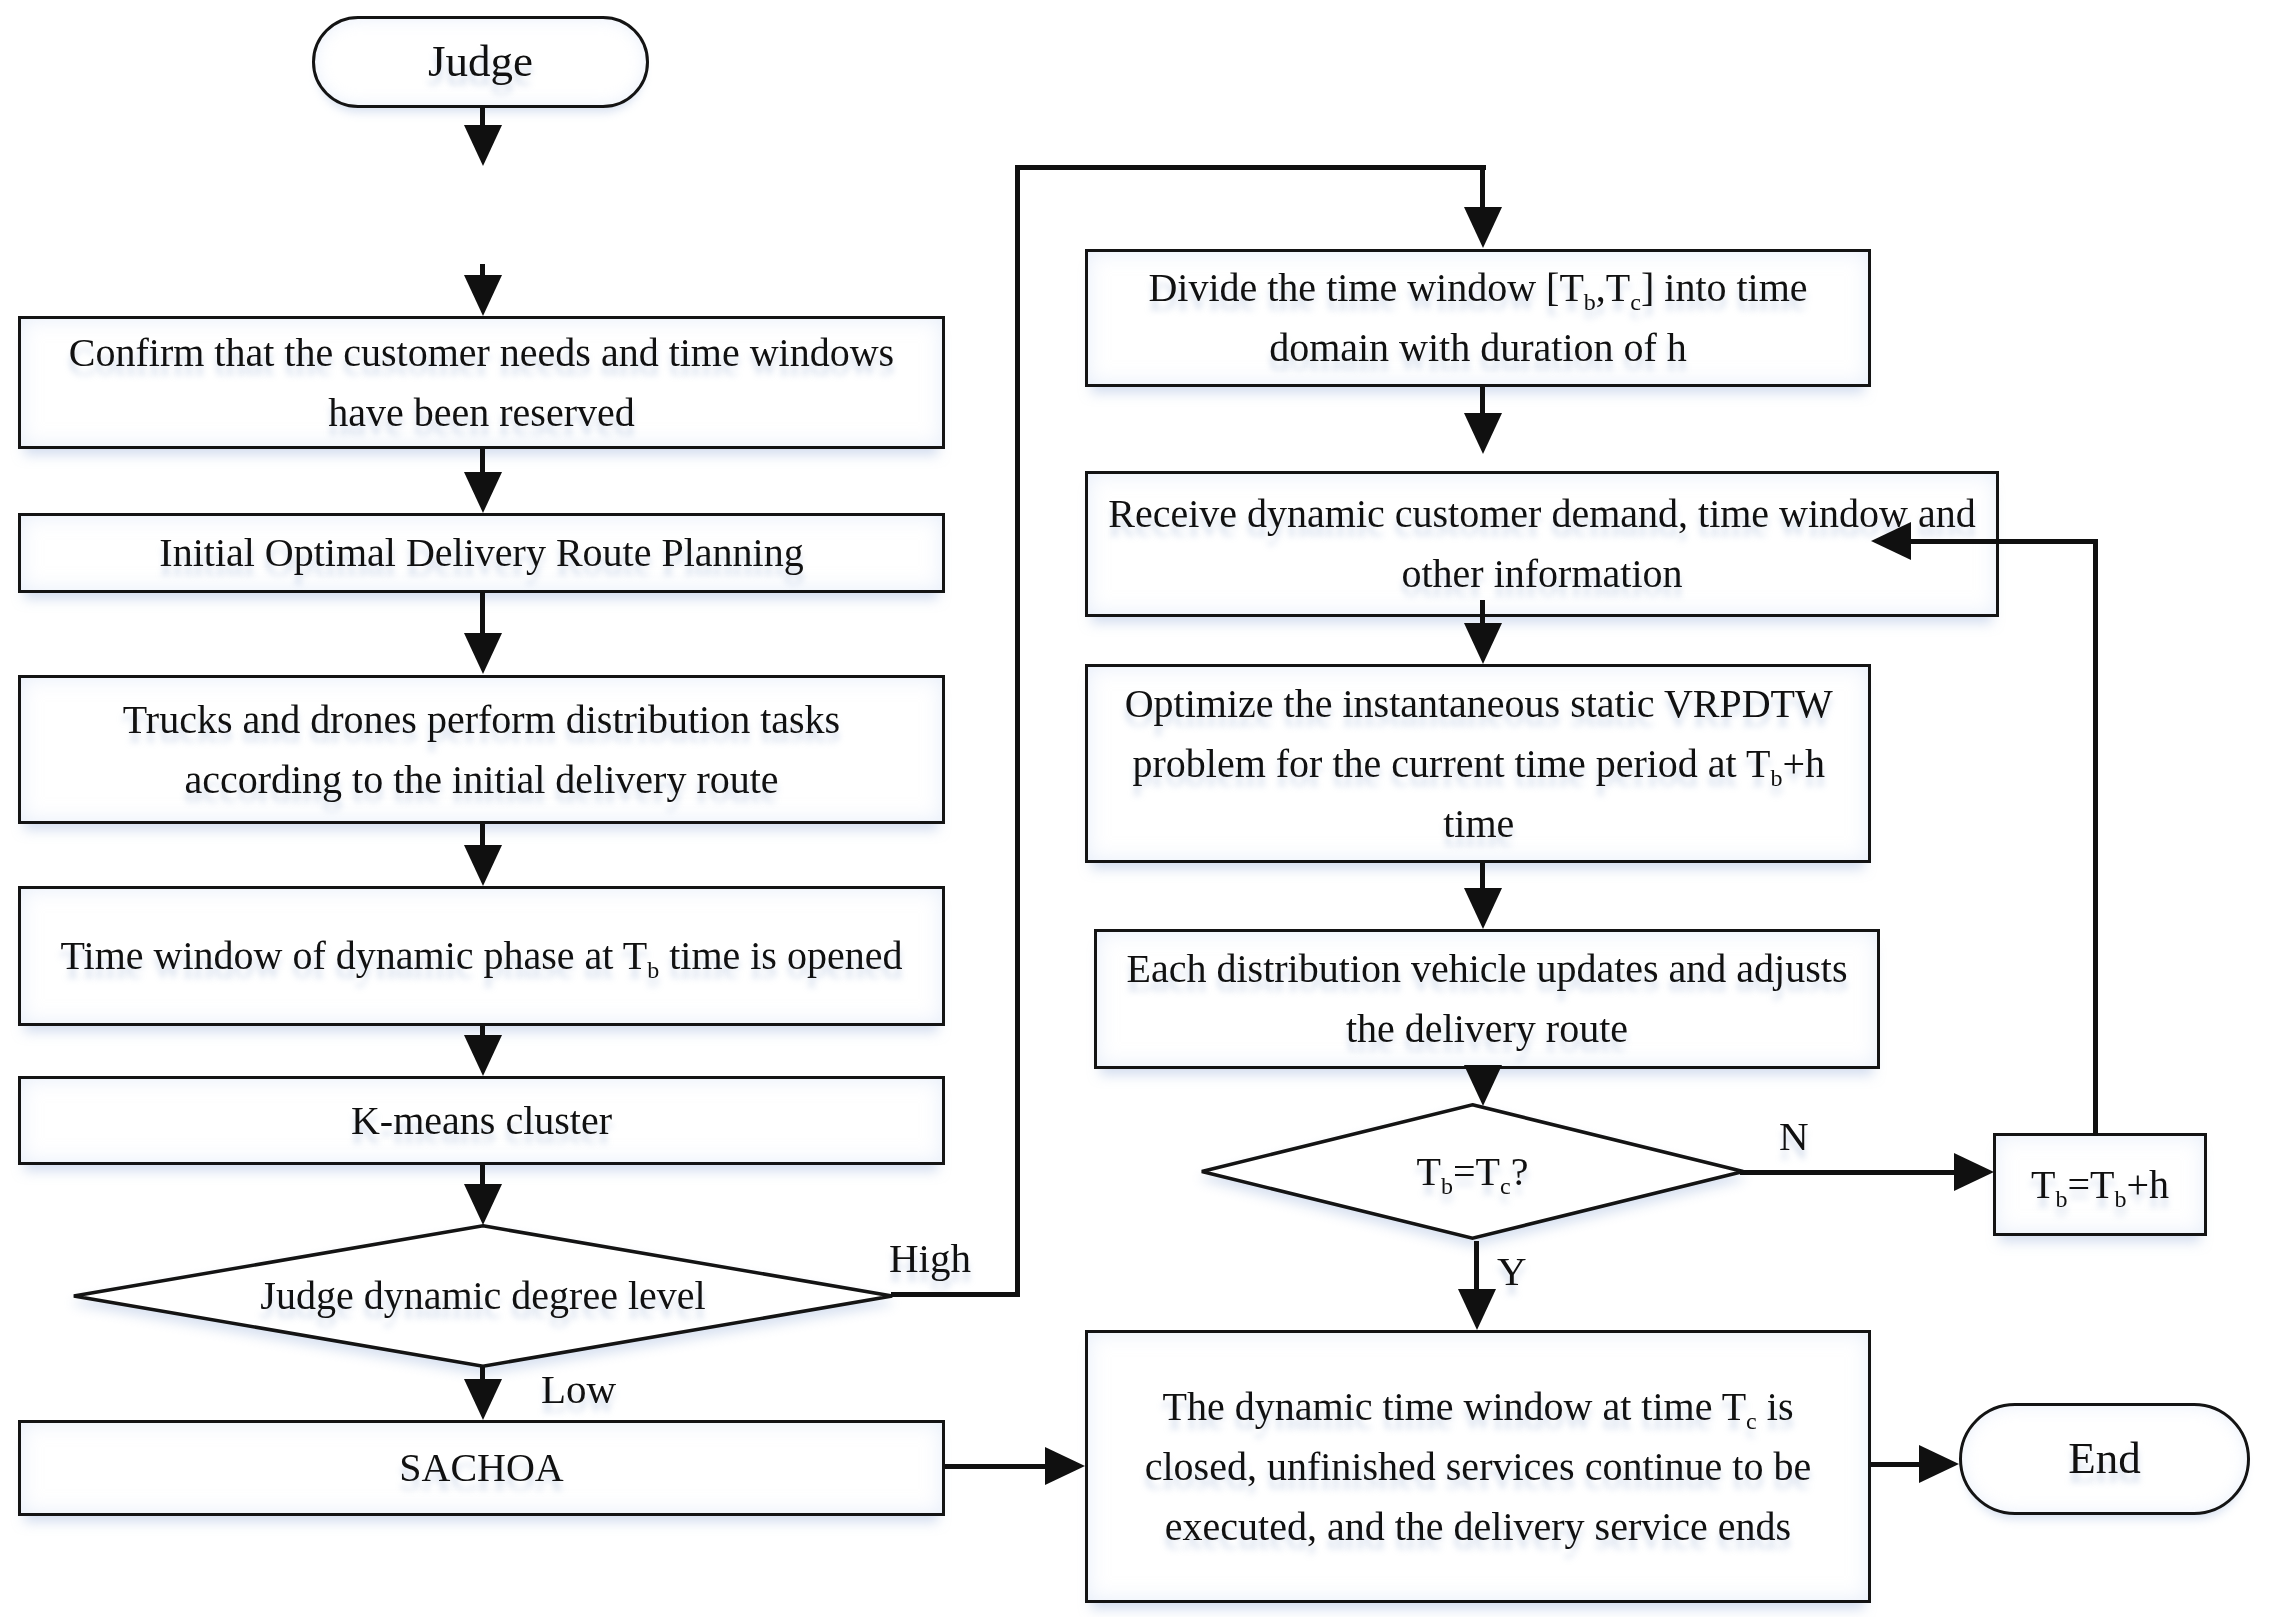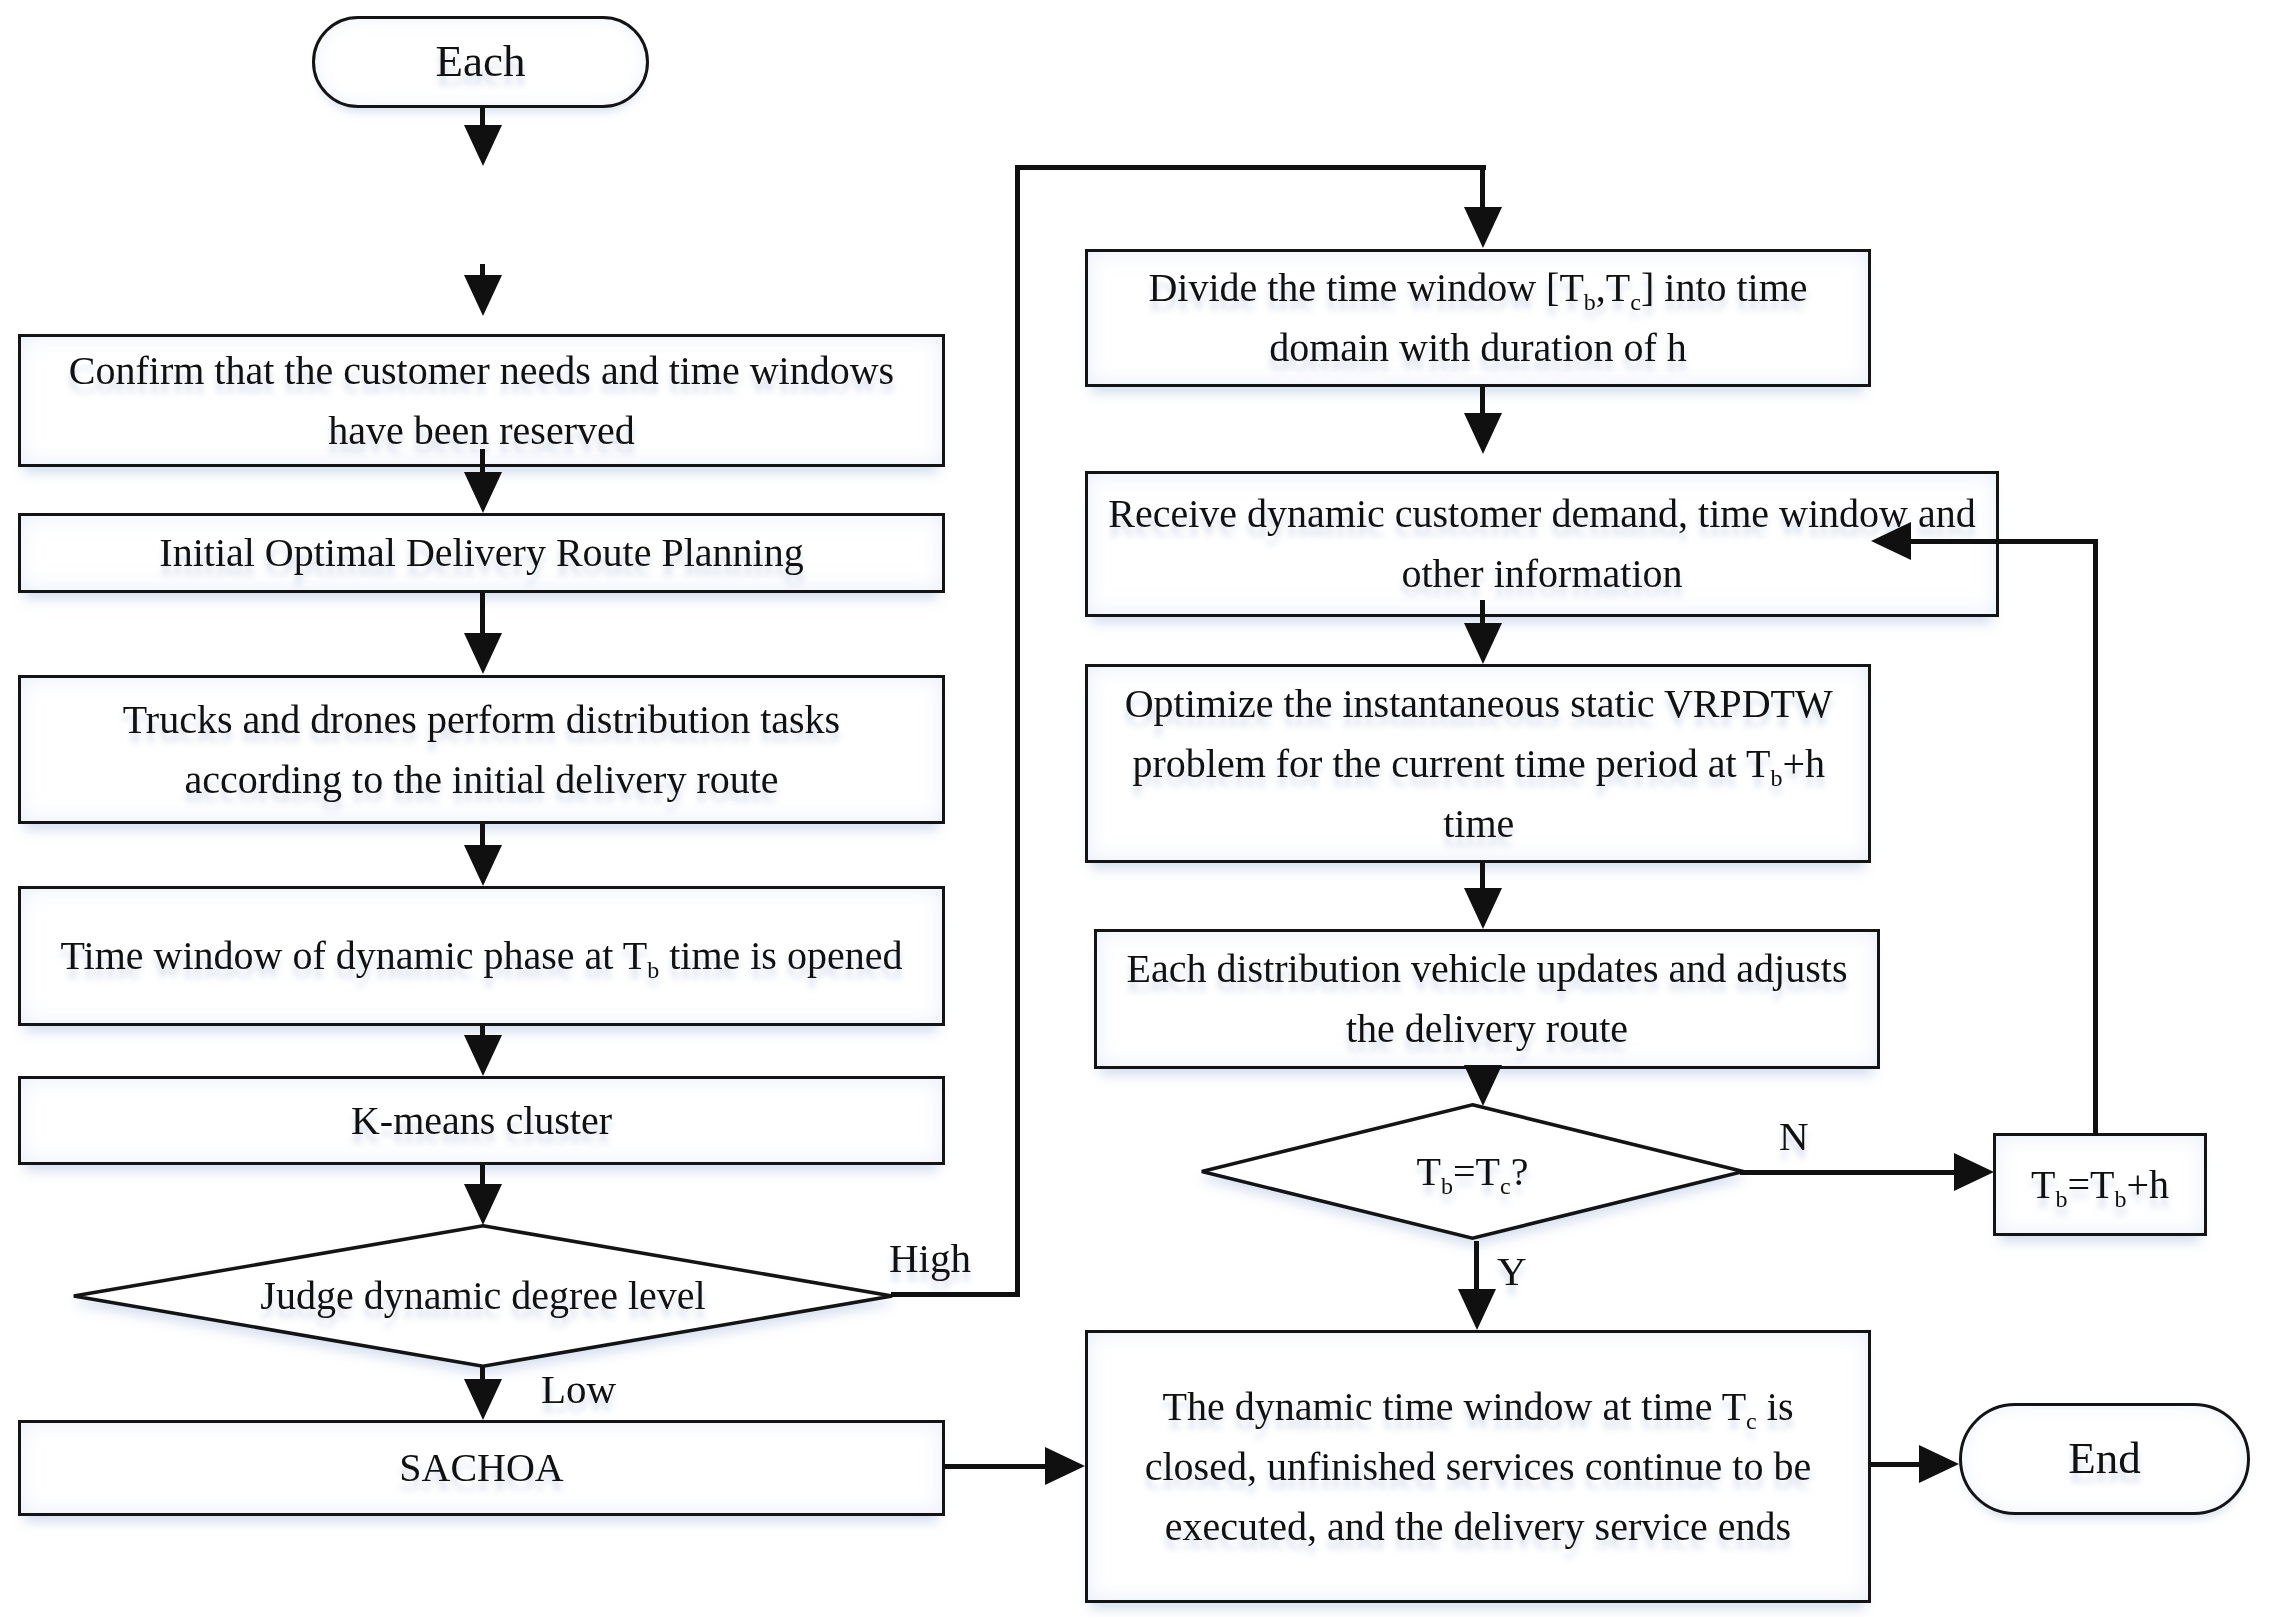--- a/index.html
+++ b/index.html
@@ -29,25 +29,25 @@
   .ah-left{border-top:19px solid transparent;border-bottom:19px solid transparent;border-right:40px solid #101010;}
   .edge-label{position:absolute;font-size:41px;text-shadow:0 8.5px 6.4px rgba(140,165,205,.40);}
   sub{font-size:.6em;line-height:0;}
 </style>
 </head>
 <body>
 
 <div class="canvas">
 
   <div class="node stadium" style="left:312px;top:15.6px;width:337px;height:92px;border-radius:46px;">
-    <span class="lbl">Each</span>
+    <span class="lbl">Judge</span>
   </div>
 
 
-  <div class="node box" style="left:18px;top:316px;width:927px;height:133px;margin-top:18px;">
+  <div class="node box" style="left:18px;top:316px;width:927px;height:133px;">
     <span class="lbl">Confirm that the customer needs and time windows have been reserved</span>
   </div>
 
   <div class="node box" style="left:18px;top:513px;width:927px;height:80px;">
     <span class="lbl">Initial Optimal Delivery Route Planning</span>
   </div>
 
   <div class="node box" style="left:18px;top:675px;width:927px;height:149px;align-items:center;">
     <span class="lbl">Trucks and drones perform distribution tasks according to the initial delivery route</span>
   </div>

